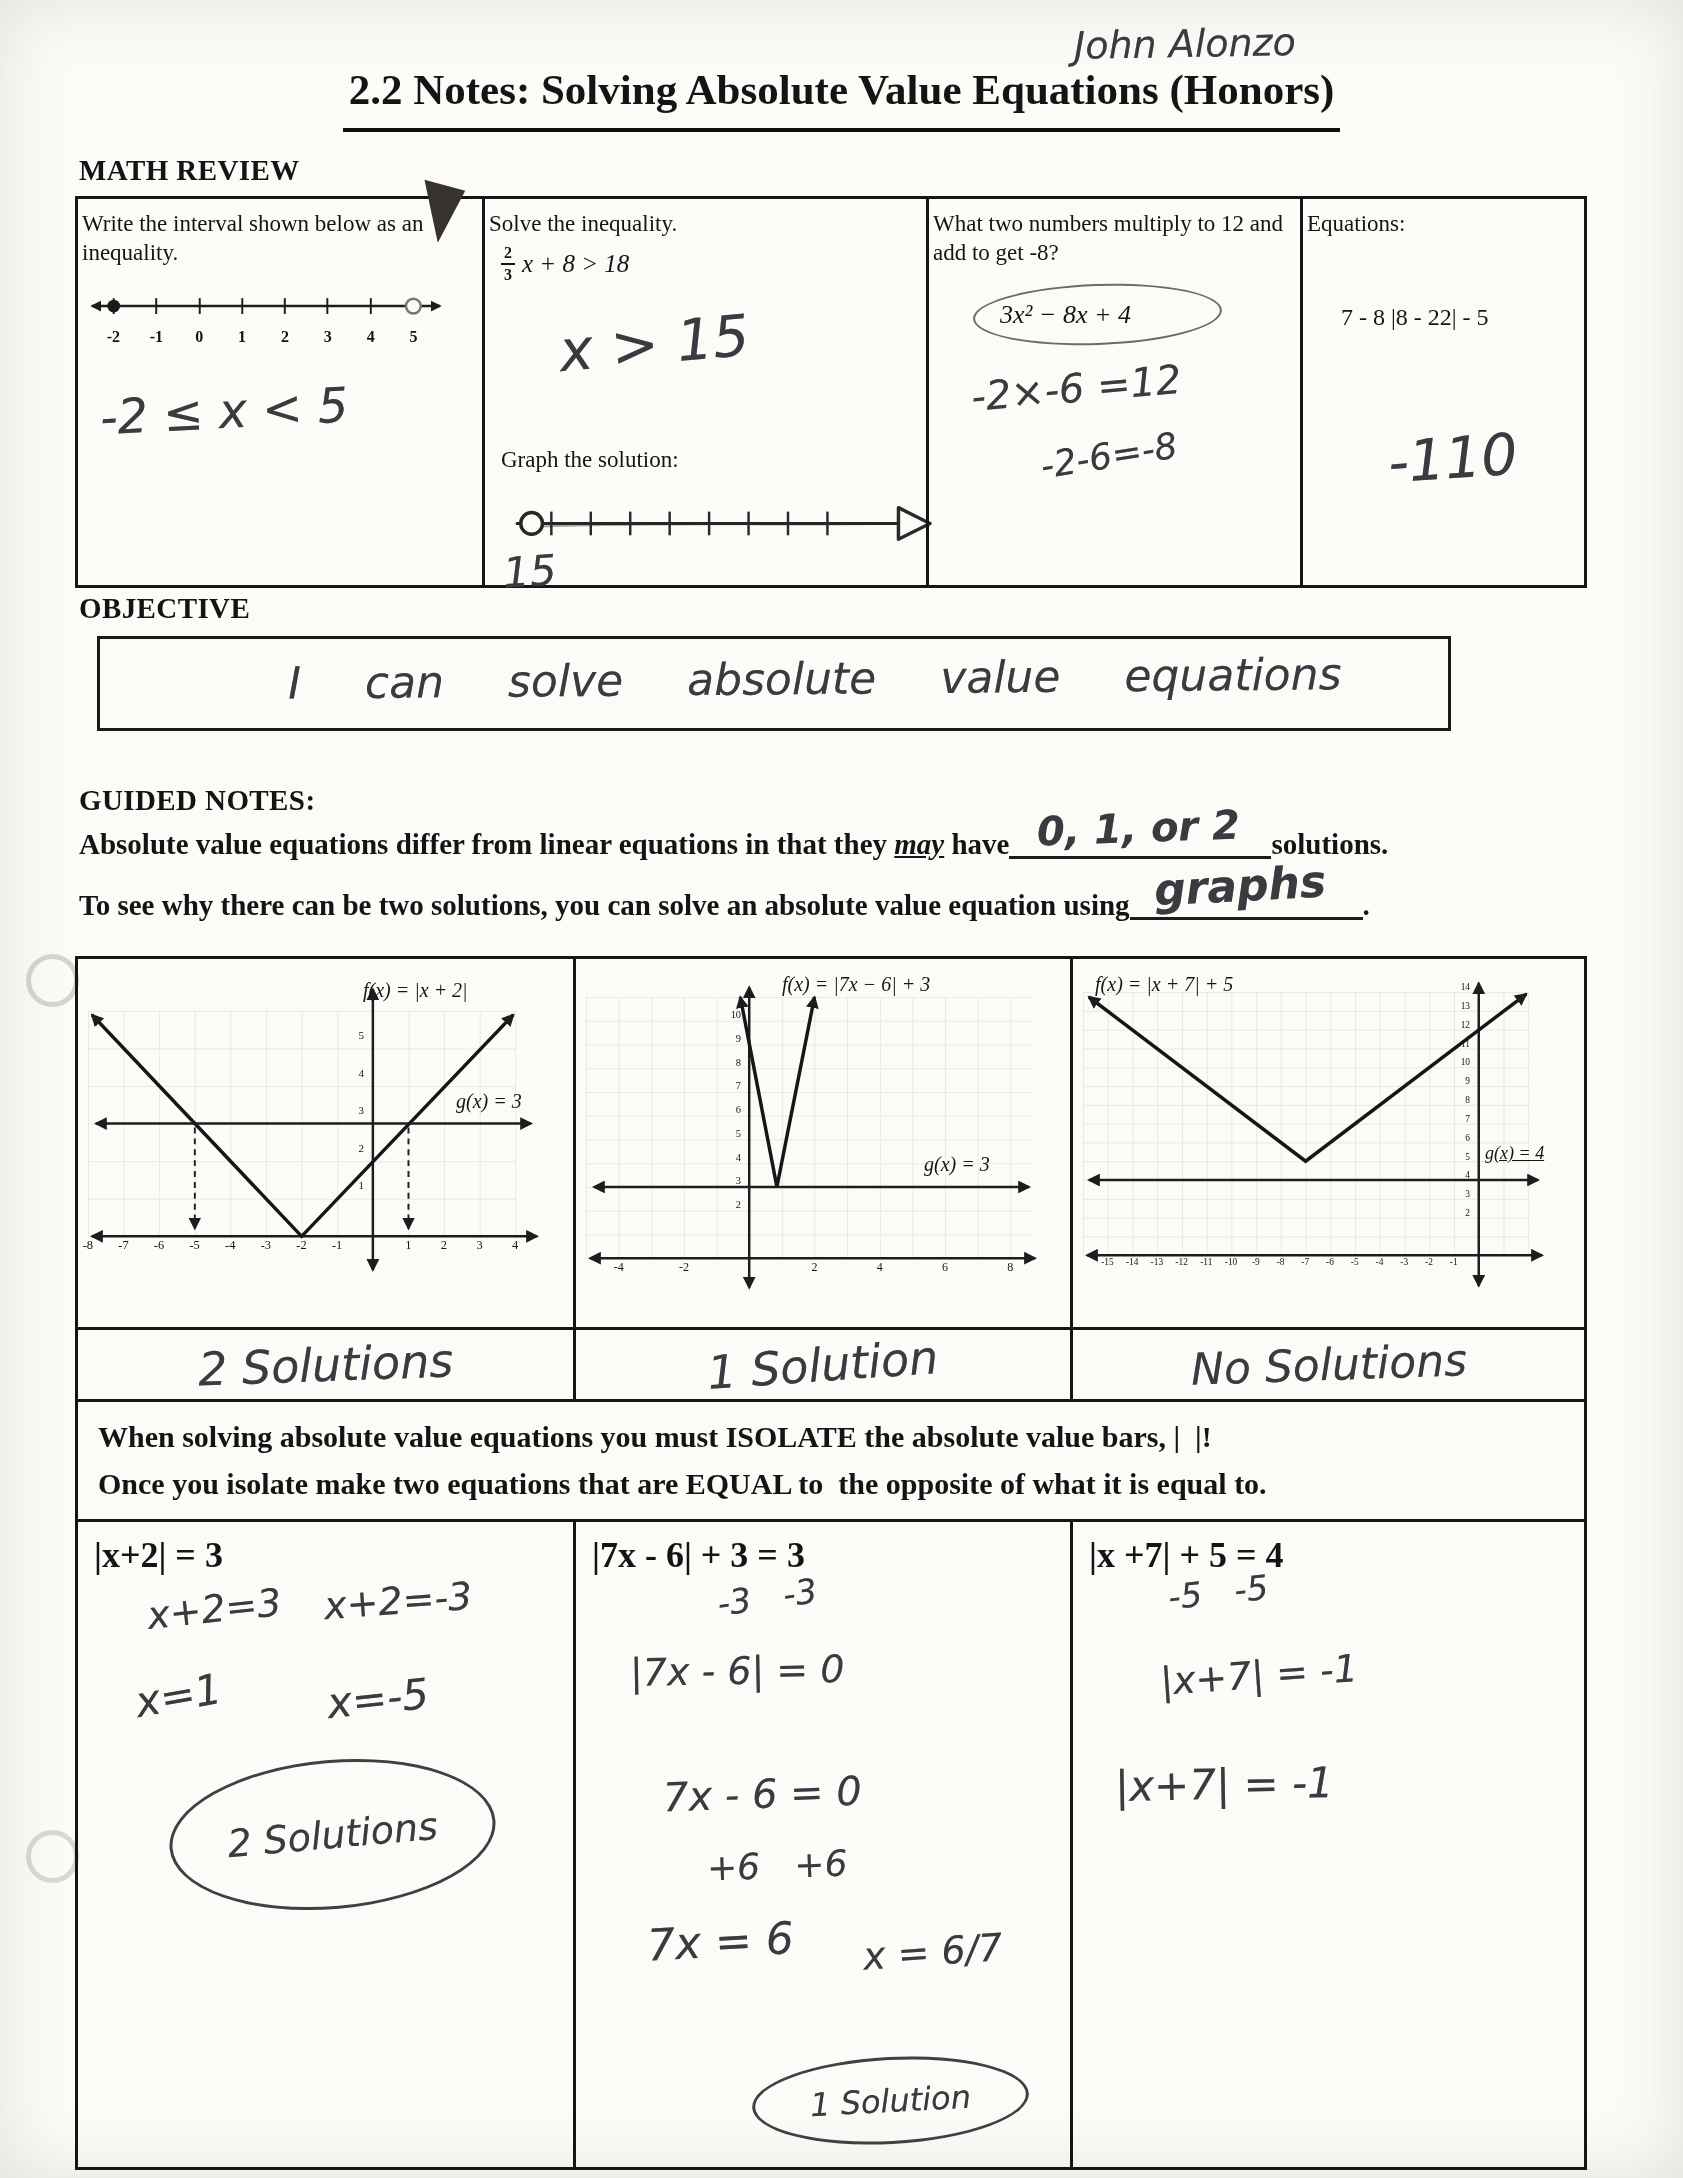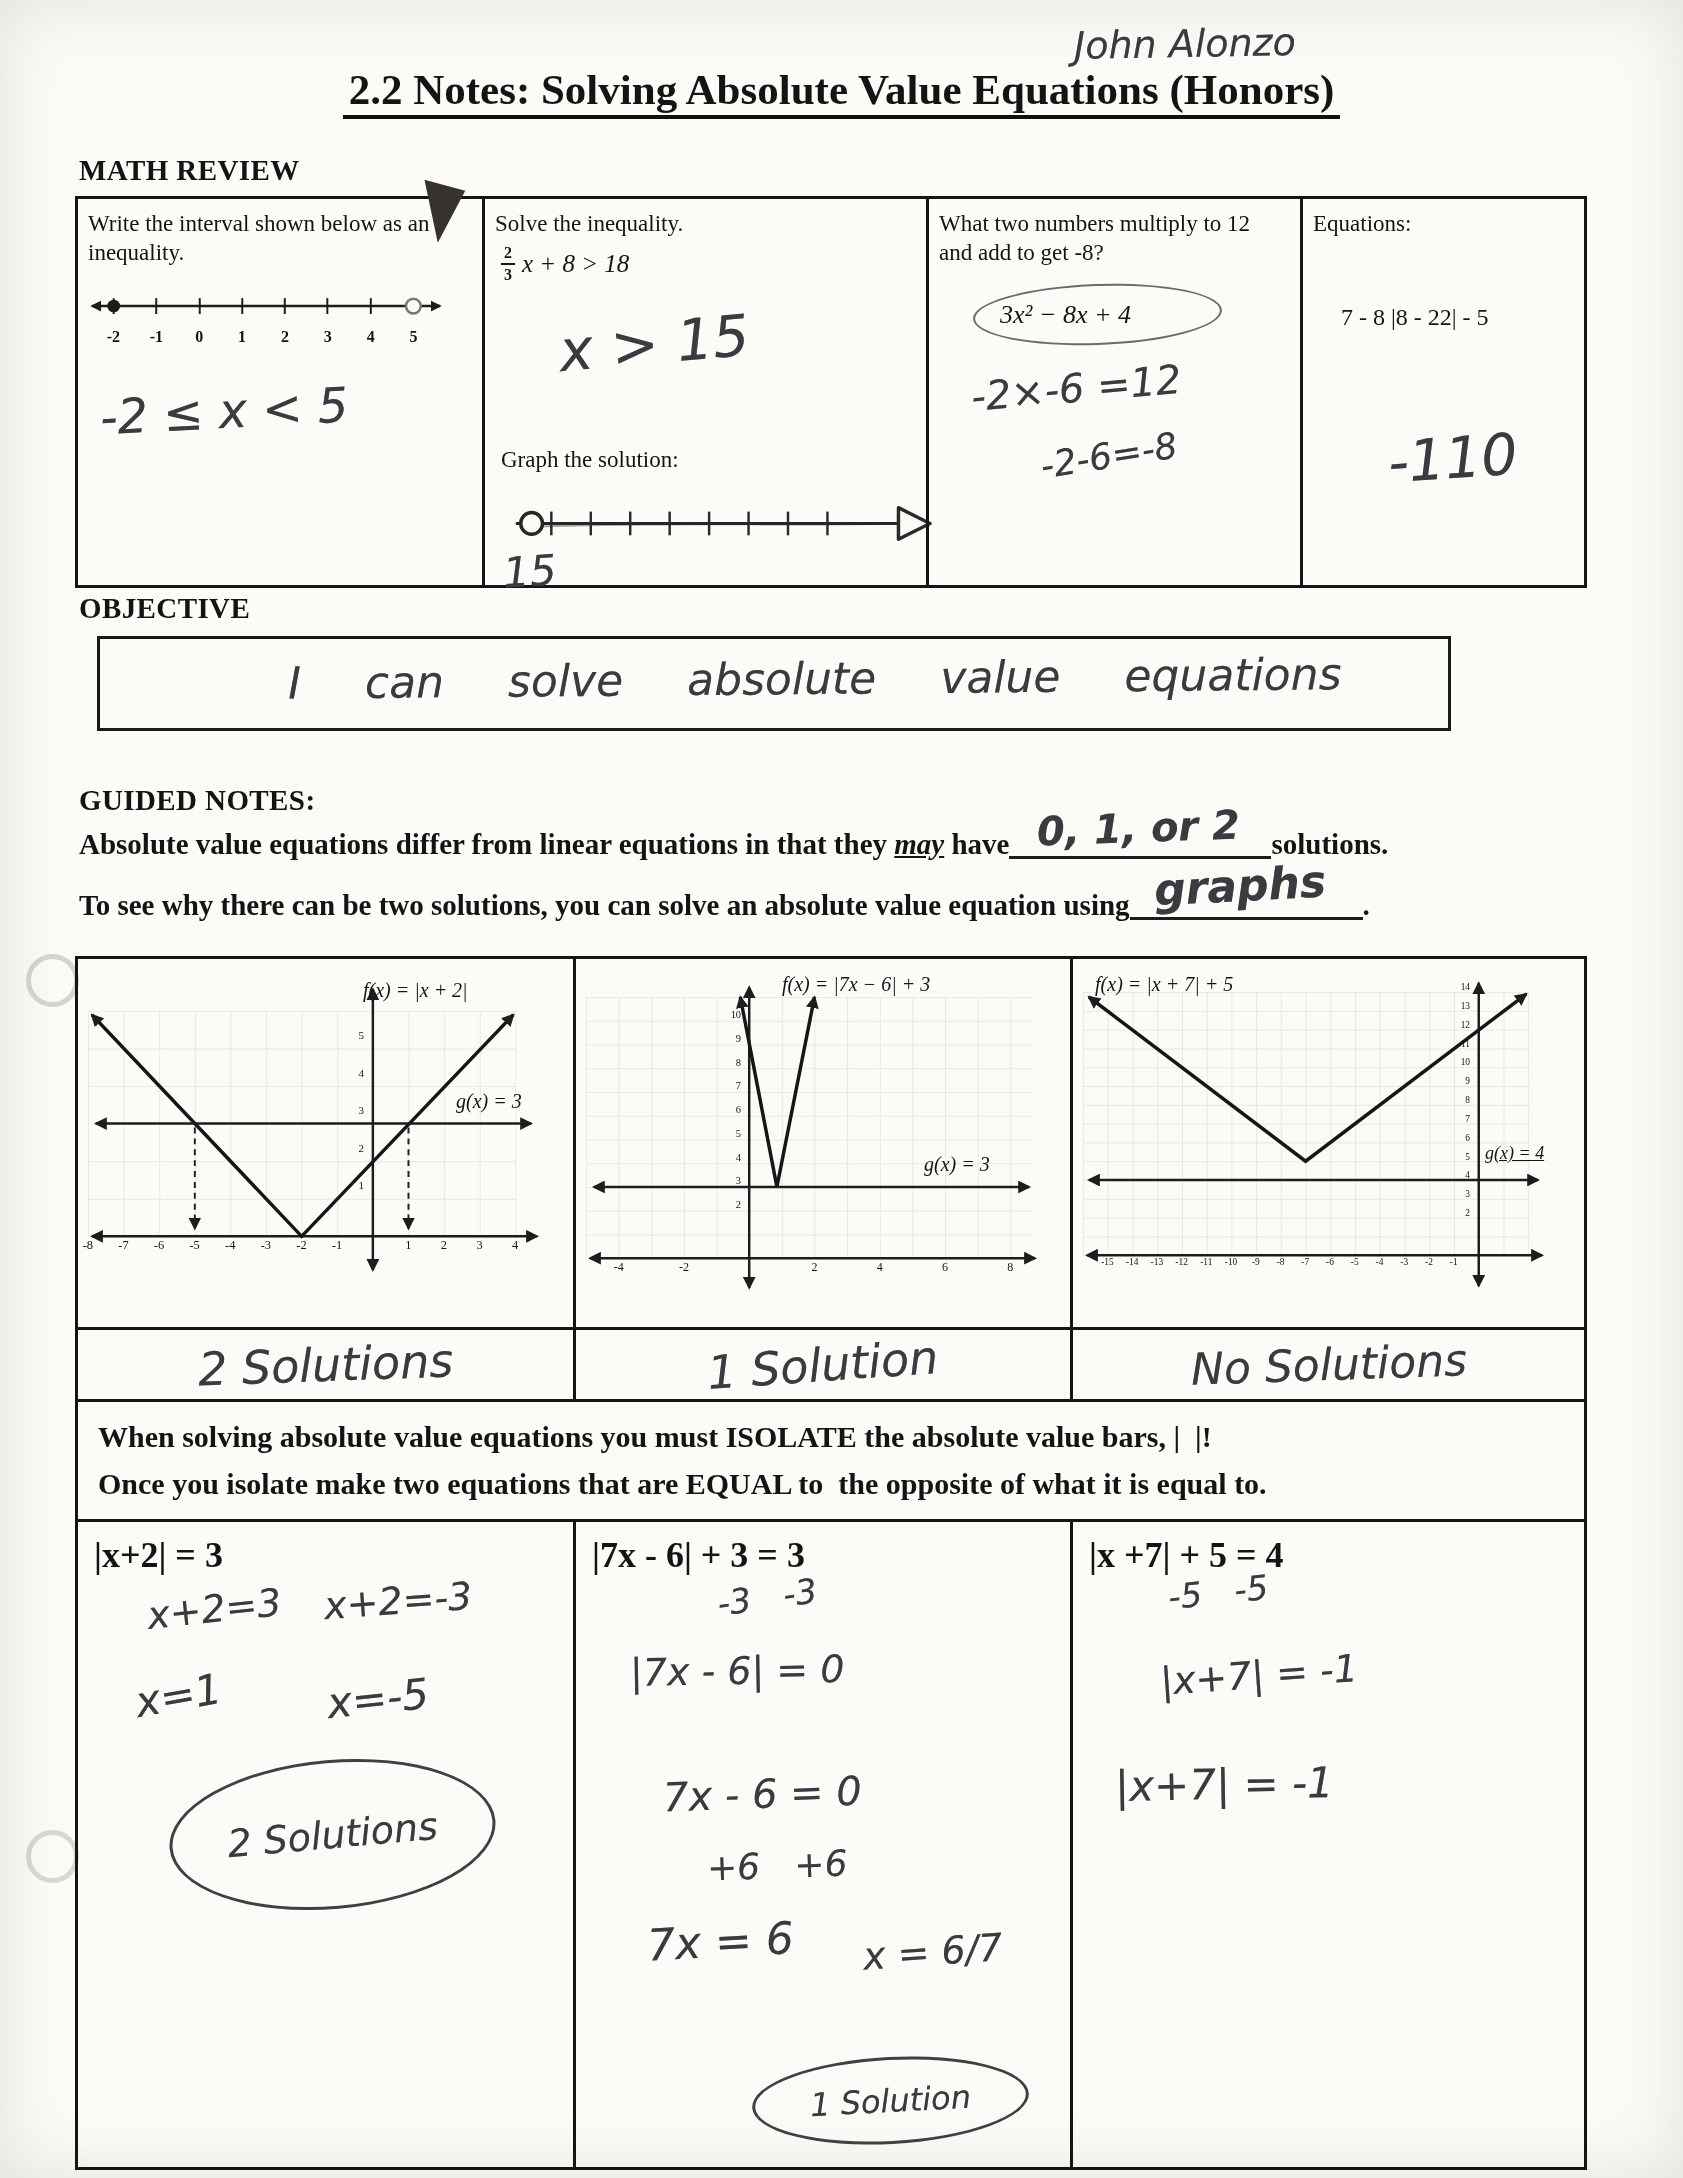--- a/index.html
+++ b/index.html
@@ -4,23 +4,23 @@
 <style>
   * { margin:0; padding:0; box-sizing:border-box; }
   html,body { width:1683px; height:2178px; }
   body { background:#e8e6e1; font-family:"Liberation Serif", serif; color:#141414; }
   .page { position:relative; width:1683px; height:2178px; background:#fcfbf8; overflow:hidden;
           box-shadow: inset 0 0 69px rgba(95,90,80,.16); }
   .abs { position:absolute; }
   .hw { font-family:"DejaVu Sans", sans-serif; font-style:italic; color:#3a3a40;
         white-space:pre; text-shadow:0 0 0.6px rgba(70,70,75,.5); }
   .title-wrap { position:absolute; top:65px; left:0; width:100%; text-align:center; }
-  .title-text { font-size:43px; font-weight:bold; border-bottom:4px solid #101010; padding:0 6px 2px; }
+  .title-text { font-size:43px; font-weight:bold; border-bottom:4px solid #101010; padding:0 6px 15px; }
   .sec-head { position:absolute; font-size:29px; font-weight:bold; letter-spacing:0.4px; }
-  .prompt { font-size:23px; line-height:1.28; padding:10px 10px 0; }
+  .prompt { font-size:23px; line-height:1.28; padding:10px 4px 0; }
   .mr-table { position:absolute; left:75px; top:196px; width:1512px; height:392px; border:3px solid #151515; }
   .mr-col { position:absolute; top:0; height:100%; }
   .mr-col + .mr-col { border-left:3px solid #151515; }
   .tickrow { position:absolute; display:flex; }
   .tickrow span { flex:1; text-align:center; }
   .tickcol { position:absolute; display:flex; flex-direction:column; }
   .tickcol span { flex:1; text-align:right; padding-right:3px; }
   .frac { display:inline-flex; flex-direction:column; align-items:center; font-size:16px; line-height:1; font-weight:bold; }
   .frac .fn { border-bottom:2px solid #141414; padding:0 3px 2px; }
   .frac .fd { padding-top:2px; }

